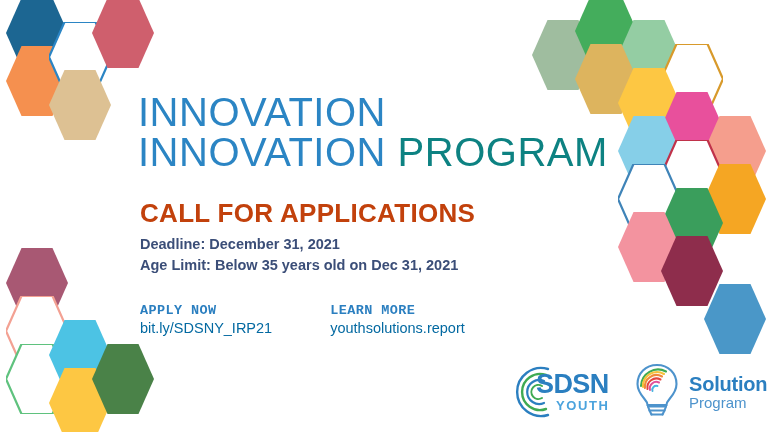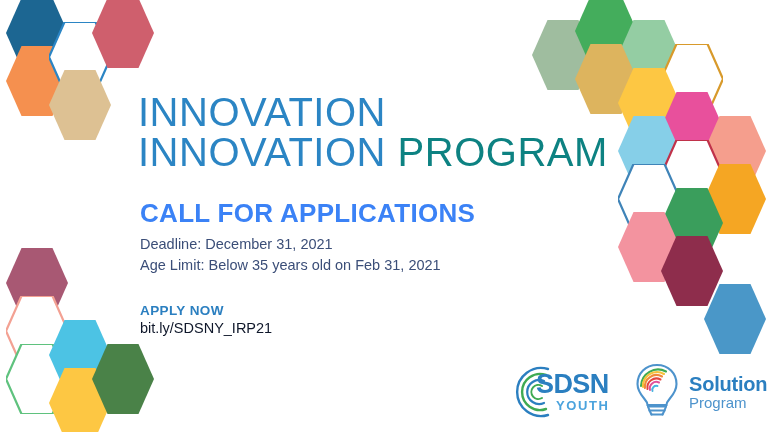--- a/index.html
+++ b/index.html
@@ -39,57 +39,58 @@
   }
   .hl-blue  { color: #2b85c4; }
   .hl-teal  { color: #0d8282; }
 
   .subhead {
     position: absolute;
     left: 140px;
     top: 198px;
     font-size: 26px;
     font-weight: 700;
-    color: #3b82f6;
+    color: #c2410c;
     letter-spacing: 0.3px;
     white-space: nowrap;
   }
 
   .details {
     position: absolute;
     left: 140px;
     top: 234px;
     font-size: 14.5px;
-    font-weight: 400;
+    font-weight: 700;
     color: #3b4e78;
     line-height: 1.42;
     white-space: nowrap;
   }
 
   .cta-row {
     position: absolute;
     left: 140px;
     top: 303px;
     display: flex;
     gap: 58px;
   }
   .cta-col { white-space: nowrap; }
   .cta-title {
     display: block;
     font-size: 13.5px;
     font-weight: 700;
     color: #2b7fc0;
     letter-spacing: 0.4px;
     margin-bottom: 2px;
+    font-family: Liberation Mono, monospace;
   }
   .cta-link {
     display: block;
     font-size: 14.5px;
     font-weight: 400;
-    color: #0f172a;
+    color: #0369a1;
   }
 
   
   .logos {
     position: absolute;
     left: 508px;
     top: 362px;
     display: flex;
     align-items: center;
     gap: 14px;
@@ -289,29 +290,31 @@
 
   <div class="headline">
     <span class="line hl-blue">INNOVATION</span>
     <span class="line"><span class="hl-blue">INNOVATION </span><span class="hl-teal">PROGRAM</span></span>
   </div>
 
   <div class="subhead">CALL FOR APPLICATIONS</div>
 
   <div class="details">
     <div>Deadline: December 31, 2021</div>
-    <div>Age Limit: Below 35 years old on Feb 31, 2021</div>
+    <div>Age Limit: Below 35 years old on Dec 31, 2021</div>
   </div>
 
   <div class="cta-row">
     <div class="cta-col">
       <span class="cta-title">APPLY NOW</span>
       <span class="cta-link">bit.ly/SDSNY_IRP21</span>
     </div>
     <div class="cta-col">
+      <span class="cta-title">LEARN MORE</span>
+      <span class="cta-link">youthsolutions.report</span>
     </div>
   </div>
 
   <div class="logos">
 
     <div class="sdsn-logo">
       <span class="sdsn-marks">
         <svg width="46" height="54" viewBox="0 0 46 54" fill="none">
           <path d="M40 4 A24 24 0 1 0 40 50" stroke="#2b7fc0" stroke-width="2.4" fill="none" stroke-linecap="round"></path>
           <path d="M38 10 A18 18 0 1 0 38 44" stroke="#3faa53" stroke-width="2.4" fill="none" stroke-linecap="round"></path>

